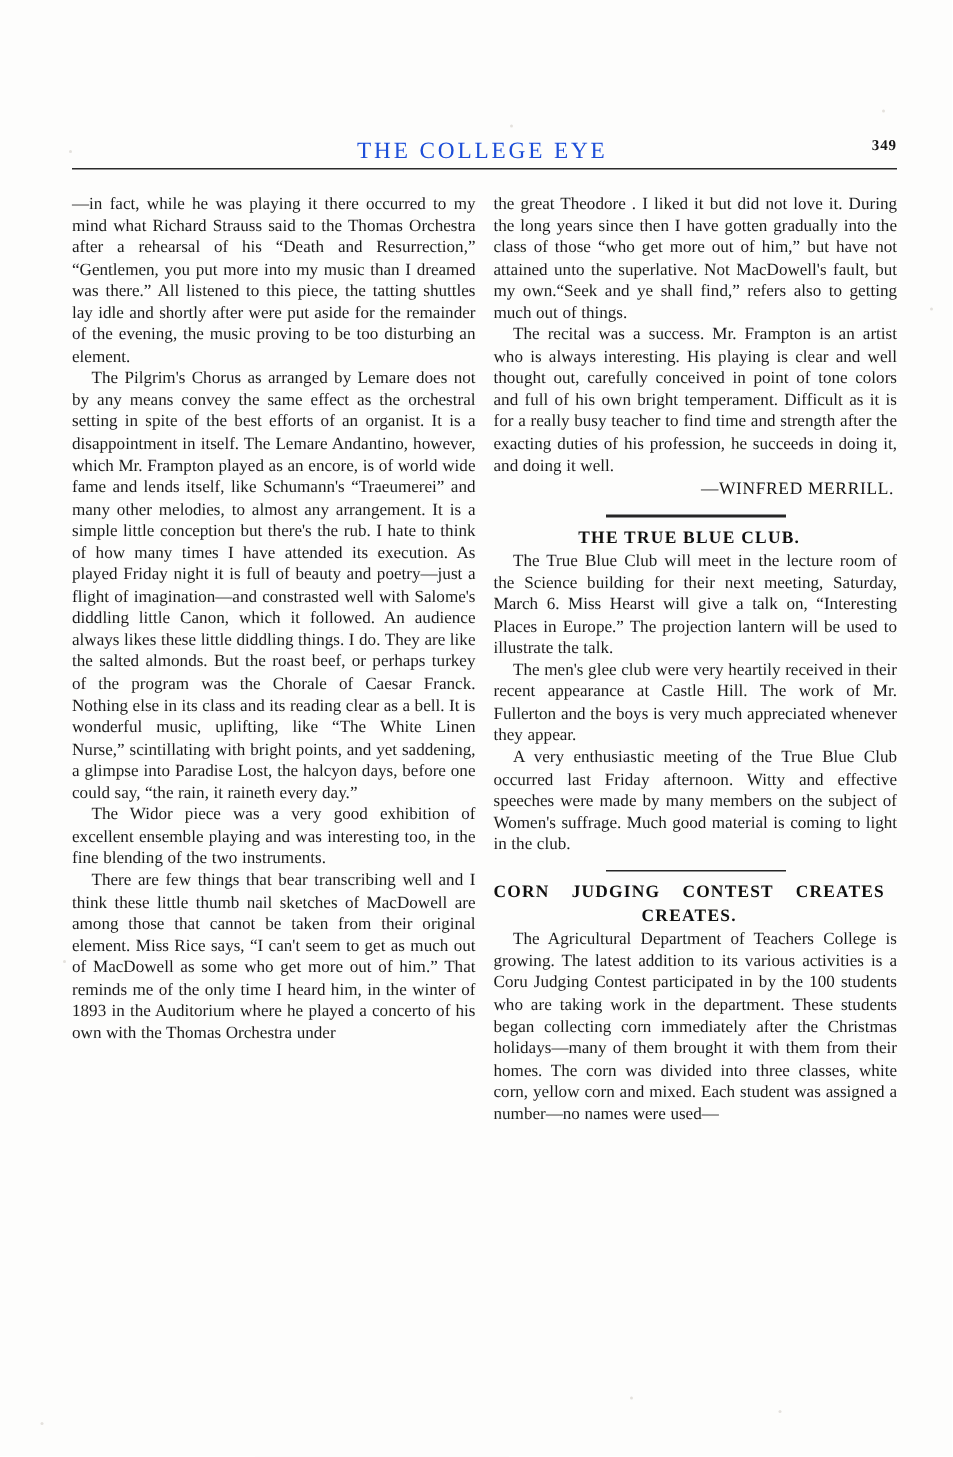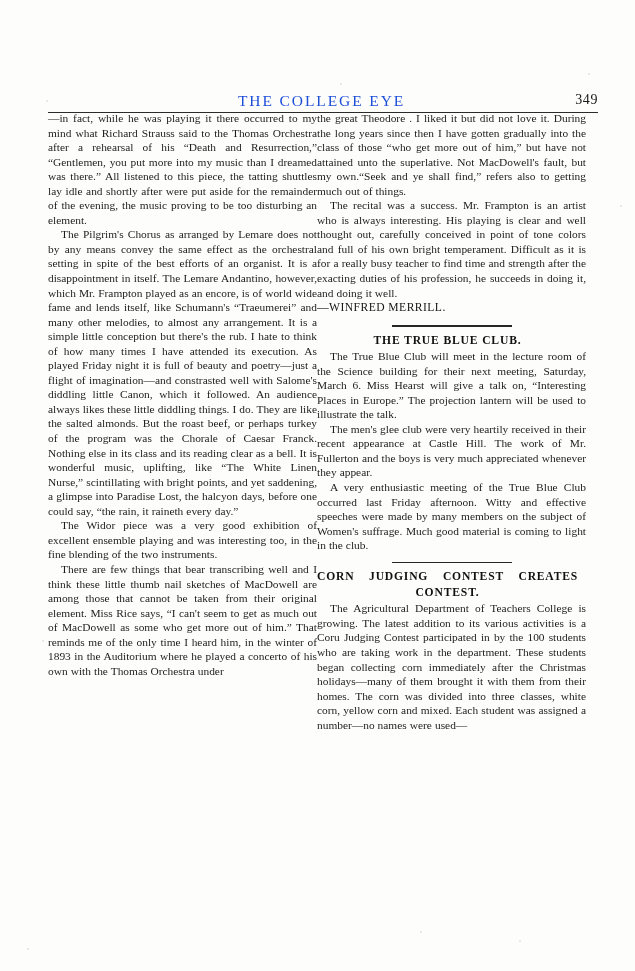--- a/index.html
+++ b/index.html
@@ -45,42 +45,43 @@
     top: 0;
     font-size: 15.5px;
     letter-spacing: 1.9px;
     color: #1d4ed8;
     white-space: nowrap;
   }
   #runhead .folio {
     position: absolute;
     right: 0;
     top: 0;
-    font-size: 14px;
+    font-size: 10px;
     letter-spacing: .6px;
-    font-weight: 400;
+    font-weight: 700;
     color: #181818;
   }
   #runhead .rule {
     position: absolute;
     left: 0;
     right: 0;
     top: 20px;
     height: 1px;
     background: #2b2b2b;
   }
 
   
   #cols {
     position: absolute;
     left: 48px;
-    top: 111px;
+    top: 129px;
     width: 550px;
     height: 800px;
     display: flex;
+    gap: 12px;
   }
   .col {
     width: 269px;
     position: relative;
   }
 
   p.para {
     margin: 0;
     font-size: 11.4px;
     line-height: 14.55px;
@@ -91,21 +92,21 @@
     word-spacing: .2px;
     color: #1c1c1c;
   }
   p.para.noindent { text-indent: 0; }
 
   
   .byline {
     margin: 0;
     font-size: 11.6px;
     line-height: 16px;
-    text-align: left;
+    text-align: right;
     letter-spacing: .45px;
     color: #161616;
     padding-right: 2px;
   }
 
   
   .sec-rule {
     width: 120px;
     height: 1.4px;
     background: #262626;
@@ -164,18 +165,18 @@
       <p class="byline">—WINFRED MERRILL.</p>
 
       <div class="sec-rule"></div>
       <h2 class="sec-head">THE TRUE BLUE CLUB.</h2>
       <p class="para">The True Blue Club will meet in the lecture room of the Science building for their next meeting, Saturday, March 6. Miss Hearst will give a talk on, “Interesting Places in Europe.” The projection lantern will be used to illustrate the talk.</p>
       <p class="para">The men's glee club were very heartily received in their recent appearance at Castle Hill. The work of Mr. Fullerton and the boys is very much appreciated whenever they appear.</p>
       <p class="para">A very enthusiastic meeting of the True Blue Club occurred last Friday afternoon. Witty and effective speeches were made by many members on the subject of Women's suffrage. Much good material is coming to light in the club.</p>
 
       <div class="sec-rule"></div>
       <h2 class="sec-head spread">CORN JUDGING CONTEST CREATES</h2>
-      <h2 class="sec-head">CONTEST.</h2>
+      <h2 class="sec-head">CREATES.</h2>
       <p class="para">The Agricultural Department of Teachers College is growing. The latest addition to its various activities is a Coru Judging Contest participated in by the 100 students who are taking work in the department. These students began collecting corn immediately after the Christmas holidays—many of them brought it with them from their homes. The corn was divided into three classes, white corn, yellow corn and mixed. Each student was assigned a number—no names were used—</p>
     </div>
 
   </div>
 </div>
 
 </body></html>

